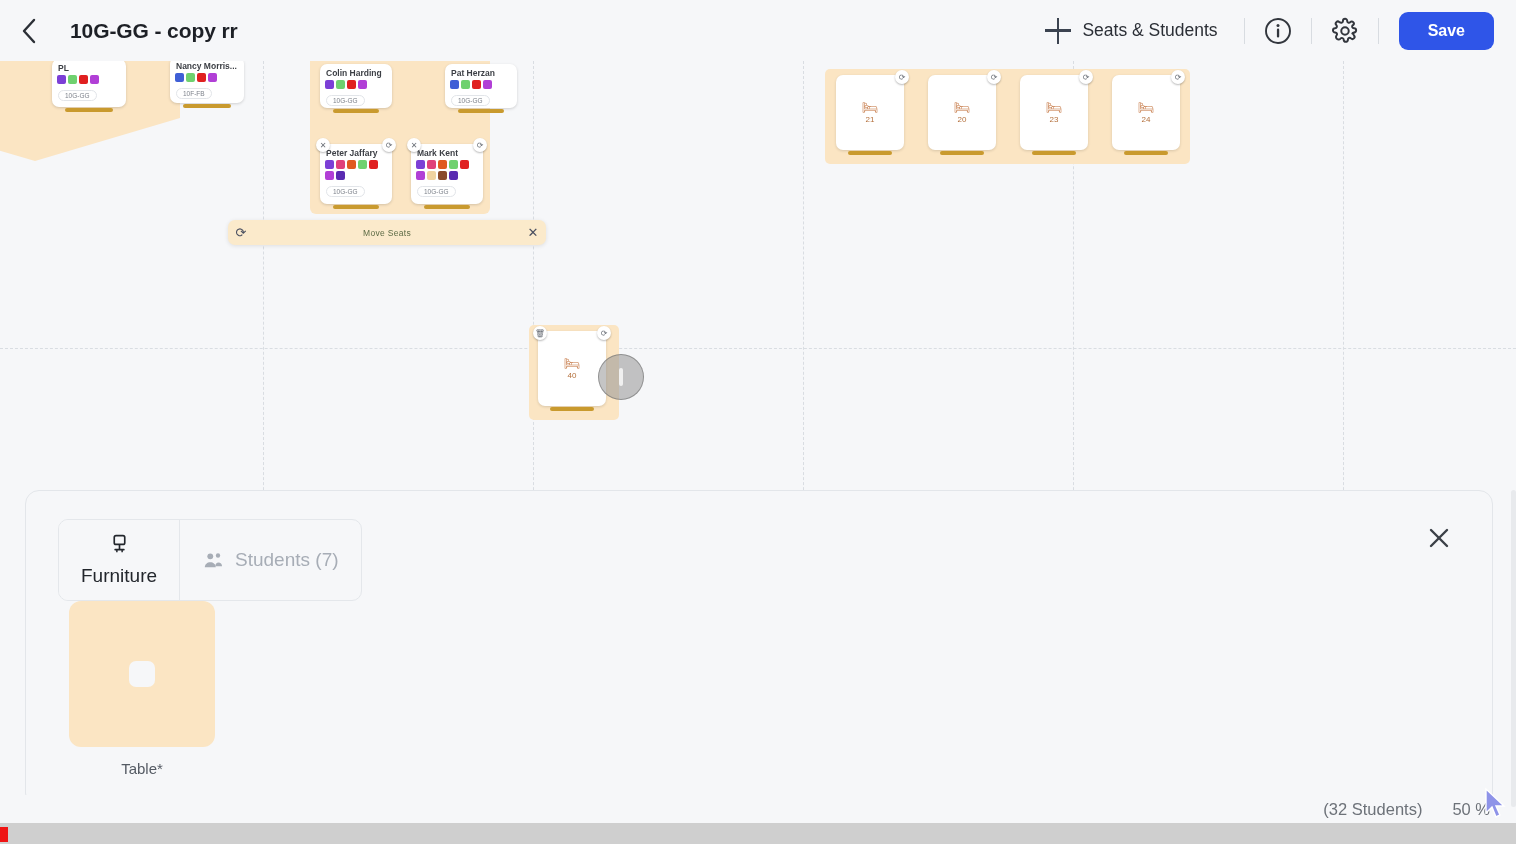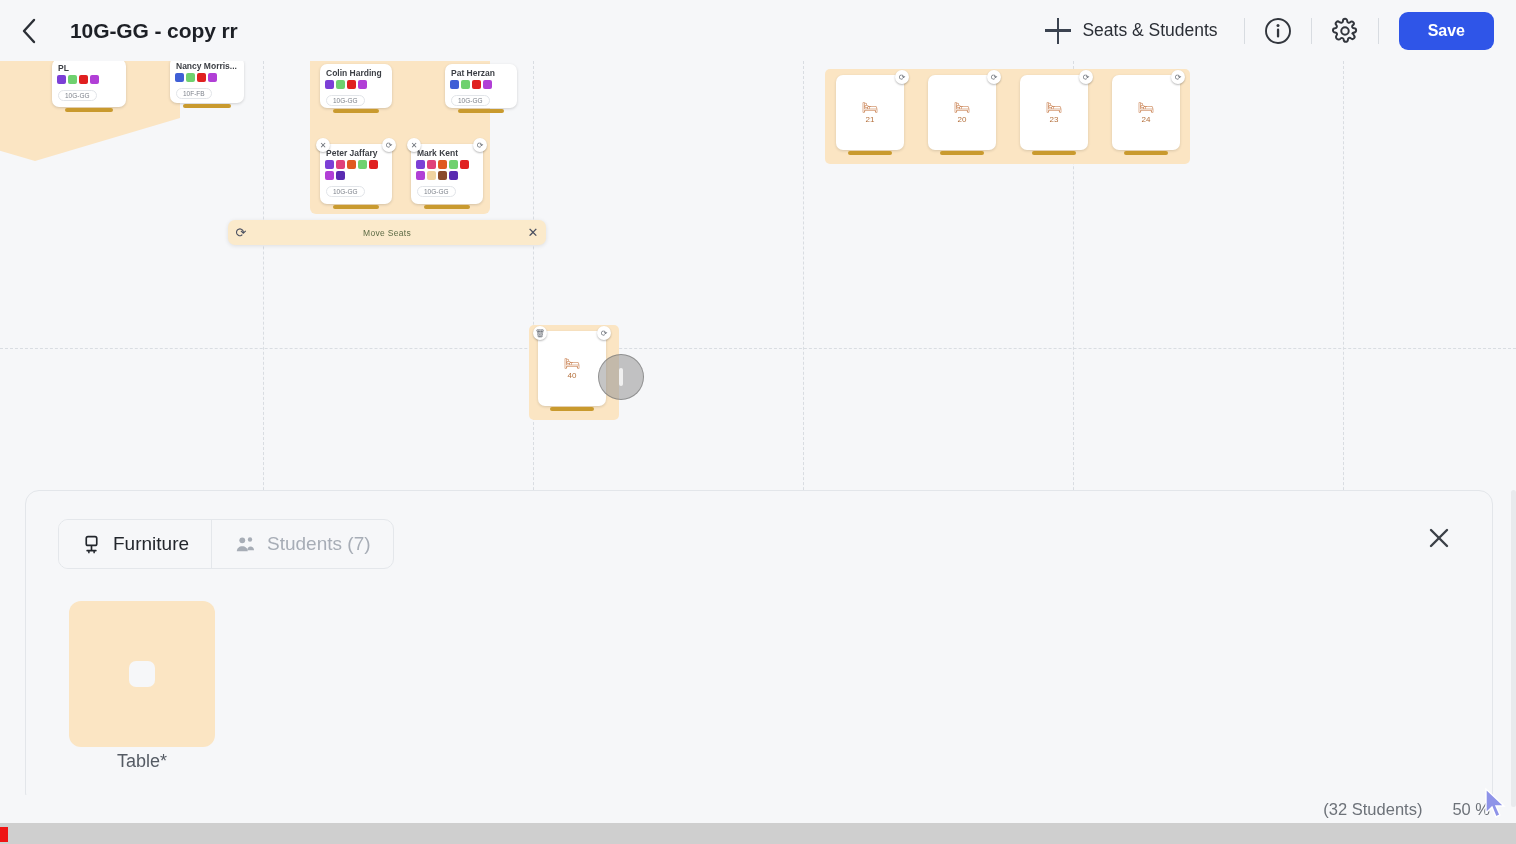--- a/index.html
+++ b/index.html
@@ -150,34 +150,34 @@
   }
   .tabs {
     position: absolute; left: 32px; top: 28px;
     display: flex; border: 1px solid #e4e7eb; border-radius: 10px;
     overflow: hidden; background: #f6f7f9;
   }
   .tab {
     display: flex; align-items: center; gap: 11px;
     padding: 13px 22px; cursor: pointer; font-size: 19px;
   }
-  .tab.active { color: #22262c; background: #f6f7f9; }
+  .tab.active { color: #22262c; background: #f6f7f9; flex-direction: column; }
   .tab.inactive { color: #a7adb6; border-left: 1px solid #e4e7eb; }
   .panel-close {
     position: absolute; right: 36px; top: 30px;
     width: 34px; height: 34px; cursor: pointer;
     display: flex; align-items: center; justify-content: center;
   }
   .furn-list {
     position: absolute; left: 36px; top: 105px;
     display: flex; gap: 30px; align-items: flex-start;
   }
   .furn-item { width: 160px; text-align: center; cursor: pointer; }
   .furn-art { height: 155px; display: flex; align-items: center; justify-content: center; }
-  .furn-label { font-size: 18px; color: #555b64; }
+  .furn-label { margin-top: 9px; font-size: 15px; color: #555b64; }
 
   .sq-table {
     width: 146px; height: 146px; background: #fbe5c3; border-radius: 12px;
     position: relative;
   }
   .sq-table .hole {
     position: absolute; left: 50%; top: 50%; transform: translate(-50%,-50%);
     width: 26px; height: 26px; background: #f6f7f9; border-radius: 7px;
   }
   .rnd-table {

